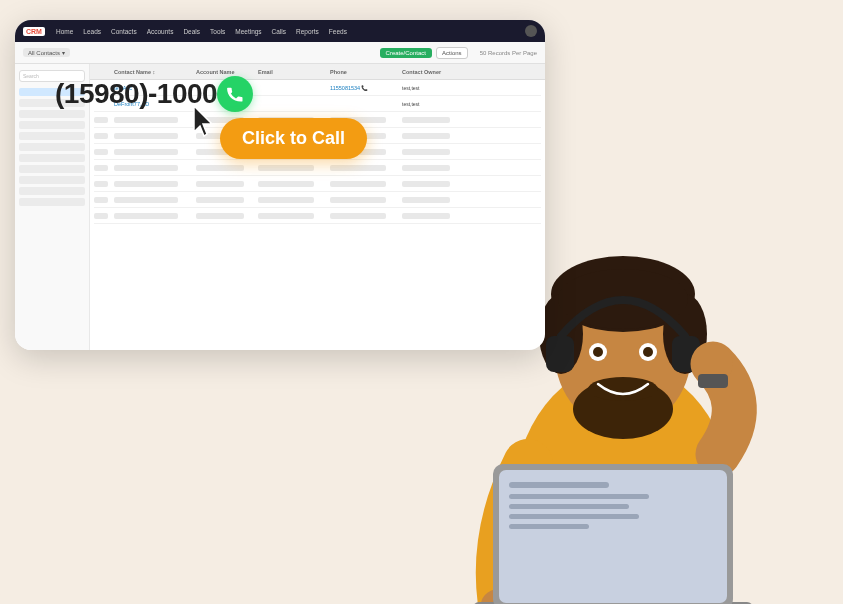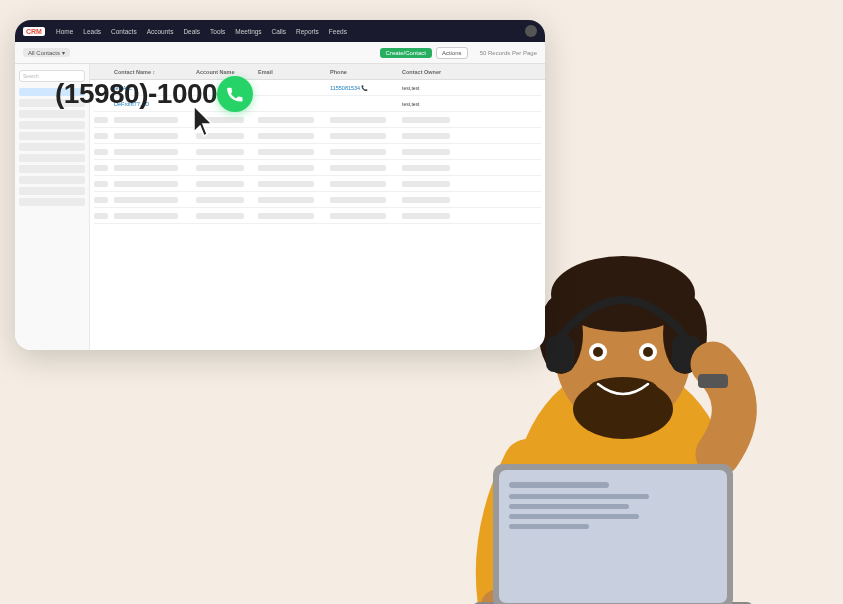--- a/index.html
+++ b/index.html
@@ -525,20 +525,21 @@
       </svg>
     </div>
   </div>
 
   <div class="cursor-arrow">
     <svg viewBox="0 0 32 36" fill="none" xmlns="http://www.w3.org/2000/svg">
       <path d="M4 2L4 28L10 22L14 32L17 30L13 20L22 20L4 2Z" fill="#222" stroke="#fff" stroke-width="1.5"></path>
     </svg>
   </div>
 
+  <div class="click-to-call-badge">Click to Call</div>
 
   <div class="person-container">
     <svg width="420" height="560" viewBox="0 0 420 560" xmlns="http://www.w3.org/2000/svg">
 
       <ellipse cx="210" cy="420" rx="110" ry="140" fill="#e8a020"></ellipse>
 
       <rect x="192" y="295" width="36" height="40" rx="10" fill="#c68642"></rect>
 
       <ellipse cx="210" cy="270" rx="68" ry="75" fill="#c68642"></ellipse>
 

